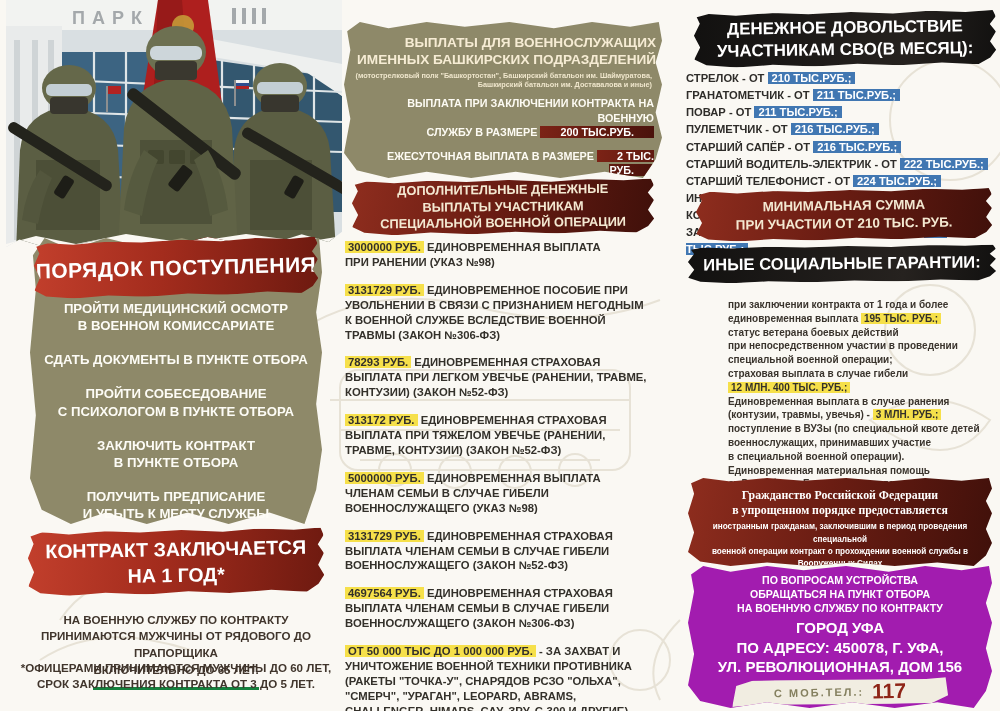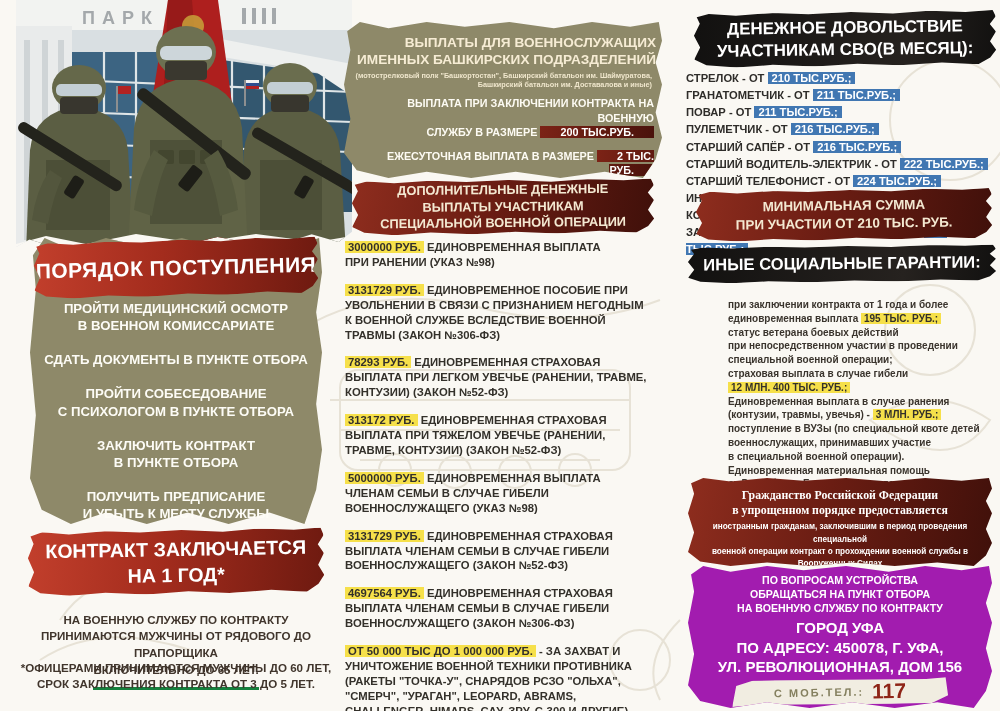--- a/index.html
+++ b/index.html
@@ -19,21 +19,21 @@
   .banner{
     color:#f4e9d2;font-weight:bold;text-align:center;
     display:flex;align-items:center;justify-content:center;
   }
   .maroon{background:linear-gradient(100deg,#8e2d1e 0%,#6b1d13 45%,#40100a 100%);}
   .blackb{background:linear-gradient(95deg,#121110,#26221f 70%,#121110);color:#fff;}
   .redb{background:linear-gradient(95deg,#c23f2c 0%,#a32c1d 45%,#6e1a10 100%);color:#fff;}
   
   .col{position:absolute;z-index:2;}
   
-  #photo{position:absolute;left:16px;top:0;width:336px;height:252px;z-index:1;
+  #photo{position:absolute;left:6px;top:0;width:336px;height:252px;z-index:1;
     clip-path:polygon(0 0,100% 0,100% 92%,96% 96%,88% 93%,76% 98%,60% 94%,44% 99%,28% 95%,14% 99%,4% 95%,0 98%);}
   #order-block{position:absolute;left:30px;top:238px;width:292px;height:286px;background:#8e8969;z-index:2;}
   #order-banner{position:absolute;left:34px;top:240px;width:284px;height:56px;font-size:21px;letter-spacing:.5px;transform:rotate(-1.4deg);z-index:3;}
   .steps{position:absolute;left:34px;top:300px;width:284px;z-index:3;text-align:center;color:#fdfcf6;font-weight:bold;font-size:13.2px;line-height:1.3;}
   .step{margin-bottom:17px;}
   #contract-banner{position:absolute;left:28px;top:530px;width:296px;height:64px;font-size:19.5px;line-height:1.35;transform:rotate(-1deg);z-index:2;}
   .note{position:absolute;left:16px;width:320px;text-align:center;color:#40352c;font-weight:bold;font-size:11.6px;line-height:1.45;z-index:2;}
   #note1{top:600px;}
   #note2{top:648px;}
   .red-underline{border-bottom:3px solid #15803d;padding-bottom:11px;}

